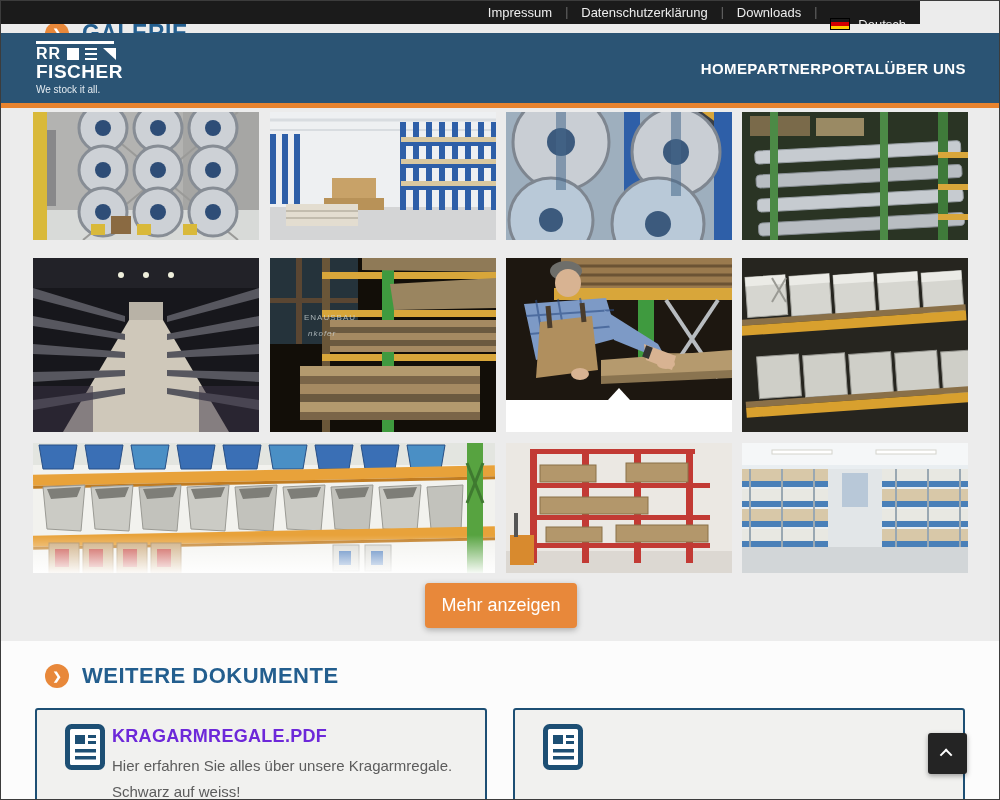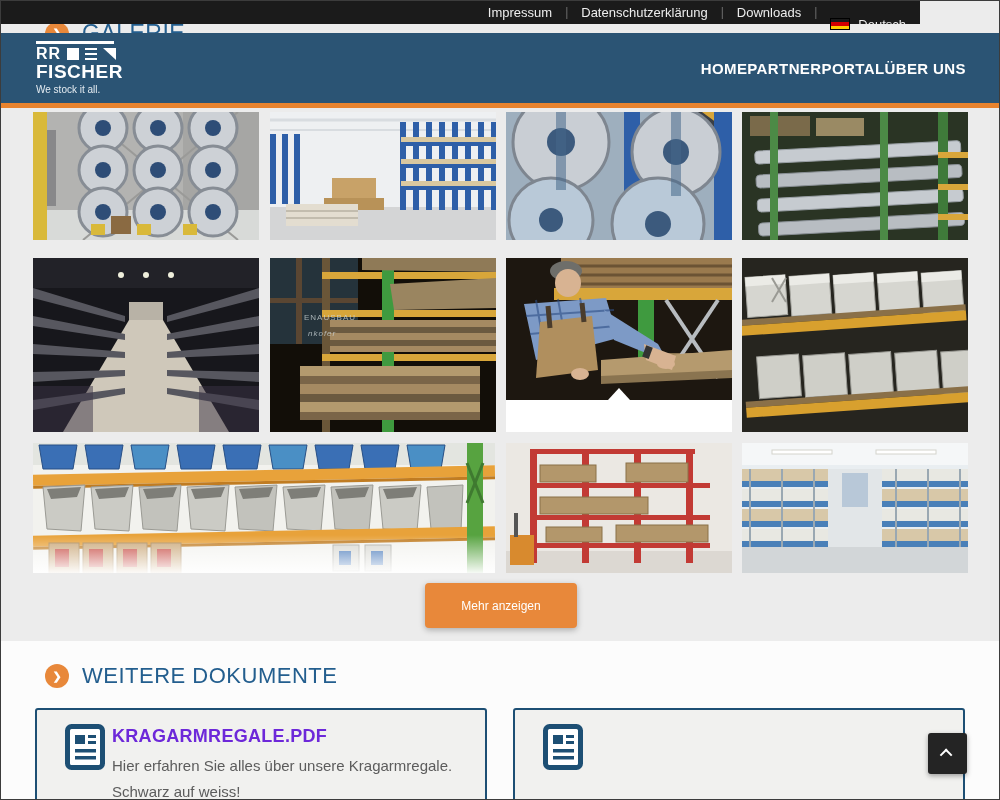--- a/index.html
+++ b/index.html
@@ -24,21 +24,21 @@
     border:0.5px solid #000; }
 
   
   .page-heading { position:absolute; top:20px; left:45px; display:flex; align-items:center; gap:13px; z-index:1; }
   .bullet {
     width:24px; height:24px; border-radius:50%; background:#e8883a; color:#fff;
     display:flex; align-items:center; justify-content:center; font-size:11px; font-weight:bold;
     flex:0 0 auto;
   }
   .page-heading h2, .docs-heading h2 {
-    color:#235e8e; font-size:23px; font-weight:normal; letter-spacing:0.5px;
+    color:#235e8e; font-size:23px; font-weight:bold; letter-spacing:0.5px;
   }
 
   
   .header {
     position:absolute; top:33px; left:0; width:1000px; height:75px;
     background:#2b5474; border-bottom:5px solid #e8832e; z-index:5;
     display:flex; align-items:center; justify-content:space-between;
   }
   .logo { margin-left:36px; cursor:pointer; width:90px; }
   .logo-line { width:78px; height:3px; background:#fff; margin-bottom:3px; }
@@ -65,21 +65,21 @@
   #t8  { left:742px; top:258px; width:226px; height:174px; }
   #t9  { left:33px;  top:443px; width:462px; height:130px; }
   #t10 { left:506px; top:443px; width:226px; height:130px; }
   #t11 { left:742px; top:443px; width:226px; height:130px; }
   .tile .phototext { position:absolute; color:#cfd8da; opacity:0.75; font-size:8px; letter-spacing:1px;padding-left:28px; }
   .pt-a { left:6px; top:55px; }
   .pt-b { left:10px; top:71px; font-style:italic; font-size:9px; }
 
   .more-btn {
     position:absolute; left:425px; top:583px; width:152px; height:45px;
-    background:#e8883a; border:none; border-radius:4px; color:#fff; font-size:12px;
+    background:#e8883a; border:none; border-radius:4px; color:#fff; font-size:18px;
     font-family:"Liberation Sans", sans-serif; cursor:pointer;
     box-shadow:0 2px 6px rgba(0,0,0,0.28);
   }
 
   
   .docs { position:absolute; left:0; top:641px; width:1000px; height:159px; background:#fcfcfc; }
   .docs-heading { position:absolute; left:45px; top:22px; display:flex; align-items:center; gap:13px; }
   .docs-heading h2 { font-size:22px; }
   .doc-card {
     position:absolute; top:67px; width:452px; height:120px;

